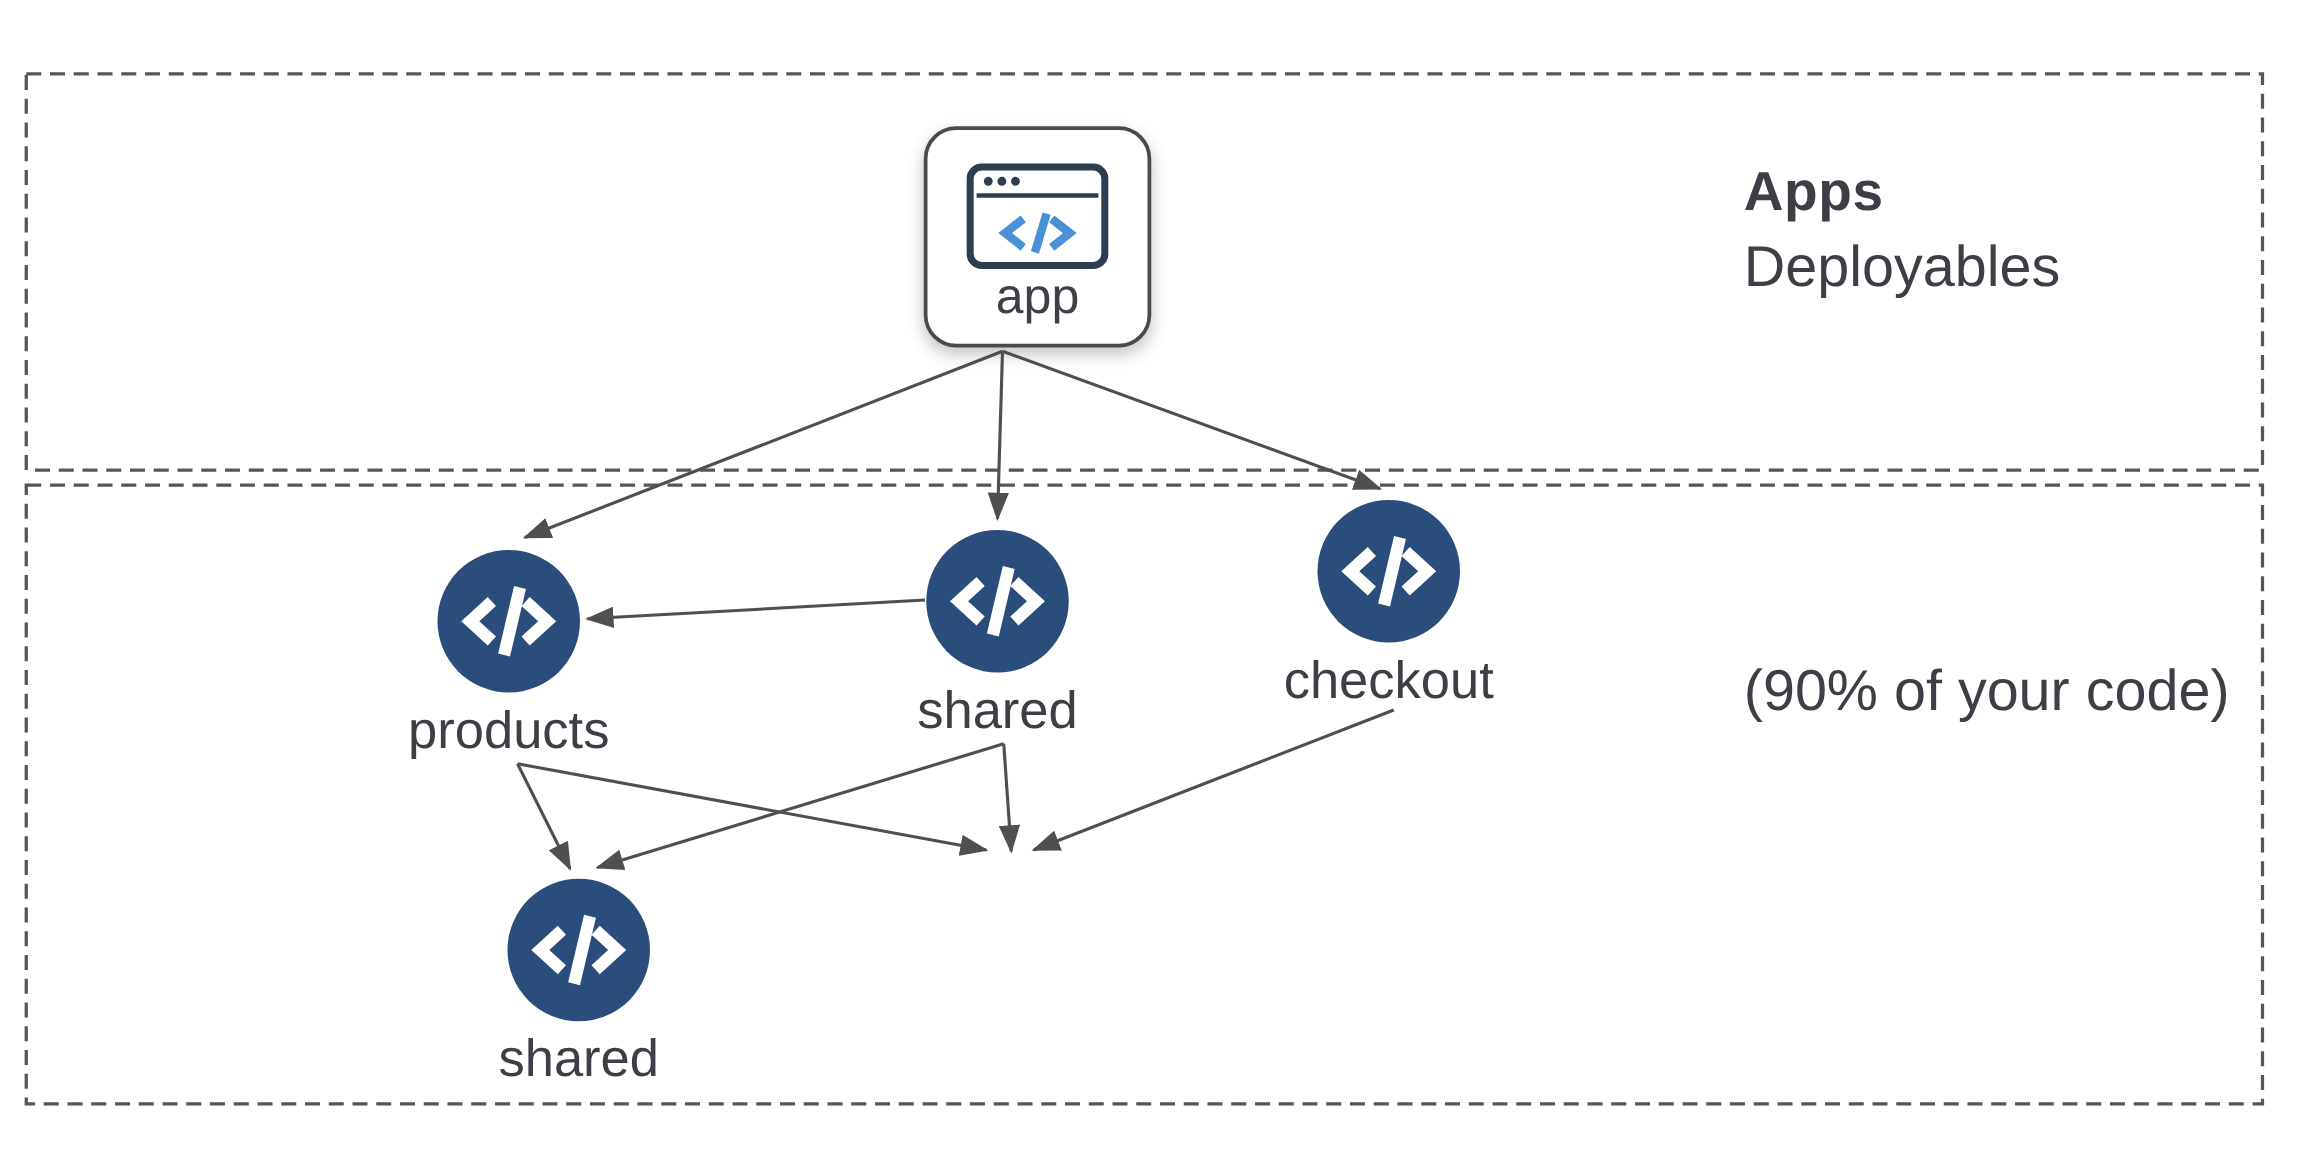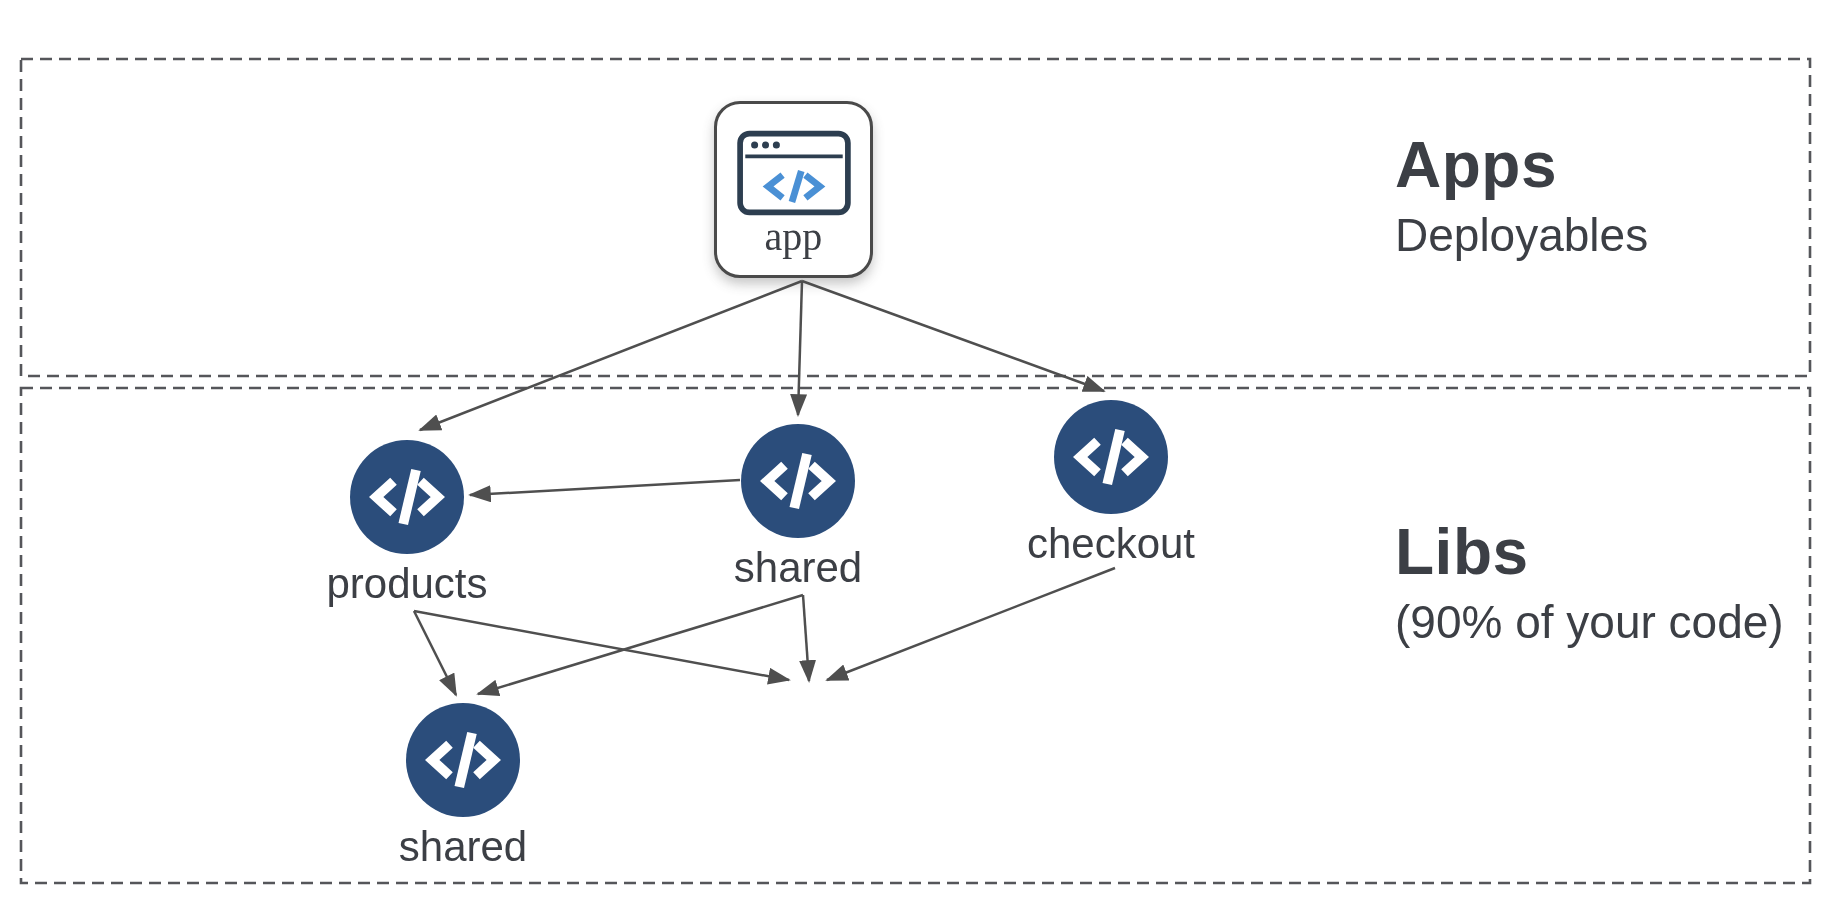--- a/index.html
+++ b/index.html
@@ -1,21 +1,21 @@
 <!DOCTYPE html>
 <html><head>
 <meta charset="utf-8">
 <style>
   html,body{margin:0;padding:0;background:#ffffff;}
   body{font-family:"Liberation Sans",sans-serif;}
   #canvas{position:relative;overflow:hidden;background:#ffffff;}
   #edge-layer{position:absolute;left:0;top:0;}
 
   .section-label{position:absolute;color:#3c3f45;}
-  .section-title{font-size:64px;font-weight:700;line-height:1.1;letter-spacing:.5px;}
+  .section-title{font-size:44px;font-weight:700;line-height:1.1;letter-spacing:.5px;}
   .section-subtitle{font-size:46px;font-weight:400;line-height:1.2;margin-top:8px;}
 
   .app-card{
     position:absolute;background:#ffffff;border:3px solid #4a4a4a;border-radius:26px;
     box-shadow:0 6px 12px rgba(70,70,70,.3);
     display:flex;flex-direction:column;align-items:center;justify-content:space-between;
     padding:26px 0 18px;box-sizing:border-box;
   }
   .app-label{font-size:40px;color:#3c3f45;line-height:1;}
 
@@ -46,25 +46,24 @@
       <line x1="803" y1="595" x2="478" y2="694" stroke="#4f4f4f" stroke-width="2.5" marker-end="url(#arrow-head)"></line>
       <line x1="803" y1="595" x2="809" y2="681" stroke="#4f4f4f" stroke-width="2.5" marker-end="url(#arrow-head)"></line>
       <line x1="1115" y1="568" x2="827" y2="680" stroke="#4f4f4f" stroke-width="2.5" marker-end="url(#arrow-head)"></line>
     </svg>
 
   <div class="section-label" id="label-apps" style="left: 1395px; top: 130px;">
     <div class="section-title">Apps</div>
     <div class="section-subtitle">Deployables</div>
   </div>
   <div class="section-label" id="label-libs" style="left: 1395px; top: 517px;">
-    <div class="section-title">Libs</div>
     <div class="section-subtitle">(90% of your code)</div>
   </div>
 
-  <div class="app-card" id="app-card" style="left: 714px; top: 101px; width: 159px; height: 177px; font-family: Liberation Serif, serif;">
+  <div class="app-card" id="app-card" style="left: 739px; top: 101px; width: 182px; height: 177px;">
     <svg class="browser-icon" width="114" height="86" viewBox="0 0 110 82">
       <rect x="3" y="3" width="104" height="76" rx="9" fill="#ffffff" class="ic-stroke" stroke-width="5.5" stroke="#2d3e50"></rect>
       <circle cx="17" cy="14" r="3.4" class="ic-fill" fill="#2d3e50"></circle>
       <circle cx="27.5" cy="14" r="3.4" class="ic-fill" fill="#2d3e50"></circle>
       <circle cx="38" cy="14" r="3.4" class="ic-fill" fill="#2d3e50"></circle>
       <line x1="8" y1="25" x2="102" y2="25" class="ic-stroke" stroke-width="3.5" stroke="#2d3e50"></line>
       <g class="blue-stroke" stroke-width="6.5" fill="none" stroke="#4a90d5">
         <path d="M44 43 L30 54 L44 65"></path>
         <line x1="62" y1="39" x2="53" y2="69"></line>
         <path d="M66 43 L80 54 L66 65"></path>

